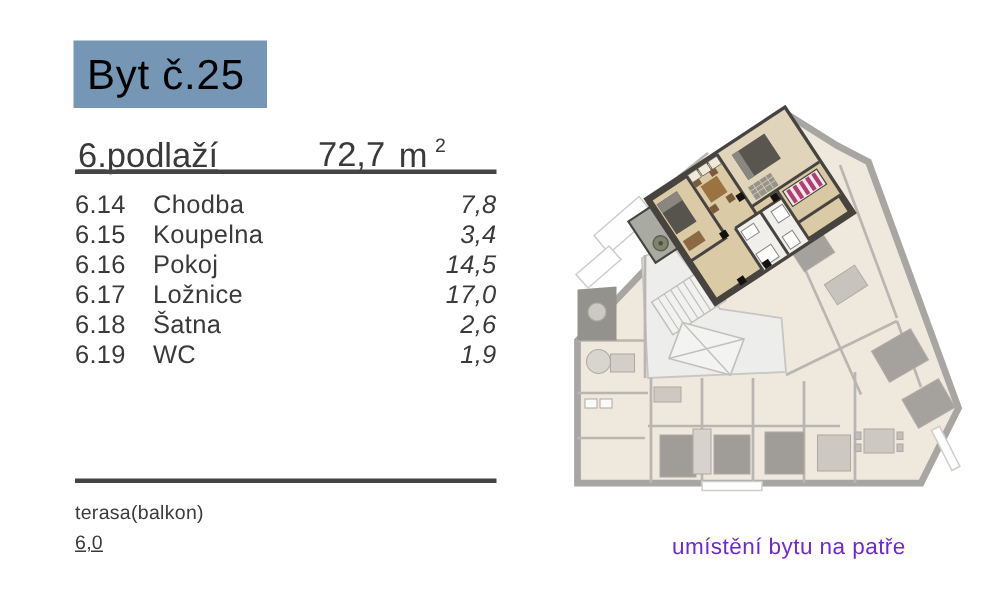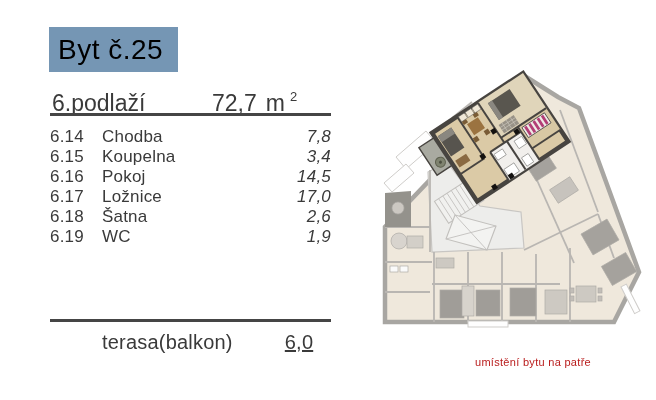--- a/index.html
+++ b/index.html
@@ -31,28 +31,28 @@
   .divider{position:absolute;left:50px;width:281px;height:2.5px;background:var(--divider);}
   .divider.top{top:113px;}
   .divider.bottom{top:319px;}
   .rooms{position:absolute;left:50px;top:127px;width:281px;}
   .room-row{display:flex;height:20px;line-height:20px;font-size:17px;letter-spacing:.2px;}
   .room-row .code{width:52px;flex:none;}
   .room-row .name{flex:1;white-space:nowrap;}
   .room-row .val{width:64px;flex:none;text-align:right;font-style:italic;}
   .extra-row{
     position:absolute;left:50px;top:332px;width:281px;display:flex;
-    height:20px;line-height:20px;font-size:20px;letter-spacing:.2px;
+    height:20px;line-height:20px;font-size:13px;letter-spacing:.2px;flex-direction:column;
   }
   .extra-row .pad{width:52px;flex:none;}
   .extra-row .name{flex:1;}
-  .extra-row .val{width:64px;flex:none;text-align:center;text-decoration:underline;}
+  .extra-row .val{width:64px;flex:none;text-align:left;text-decoration:underline;}
   .plan-caption{
-    position:absolute;left:448px;top:356px;width:170px;text-align:center;
-    font-size:11px;letter-spacing:.3px;color:#b91c1c;white-space:nowrap;
+    position:absolute;left:448px;top:356px;width:170px;
+    font-size:15px;letter-spacing:.3px;color:#6d28d9;white-space:nowrap;
   }
   .plan-svg{position:absolute;left:378px;top:56px;}
 </style>
 </head>
 <body>
 
 <div class="page">
 
   <div class="title-box">Byt č.25</div>
 

